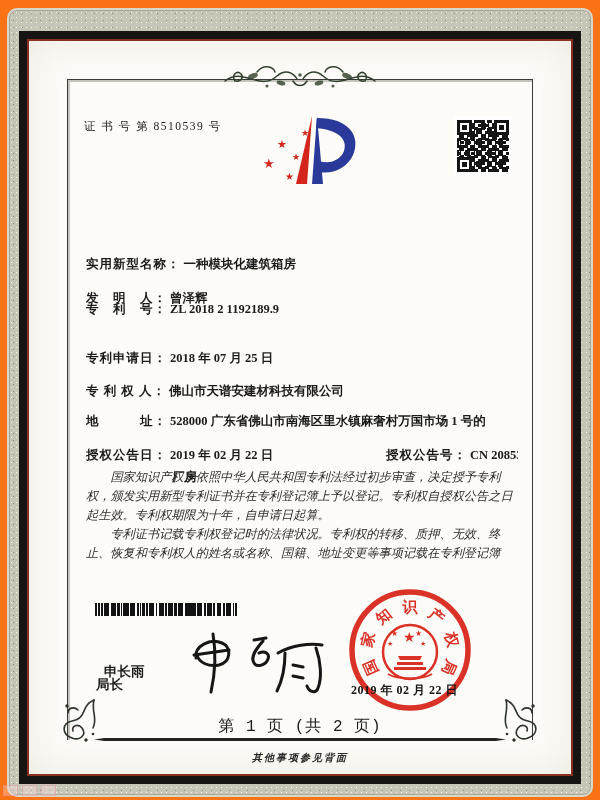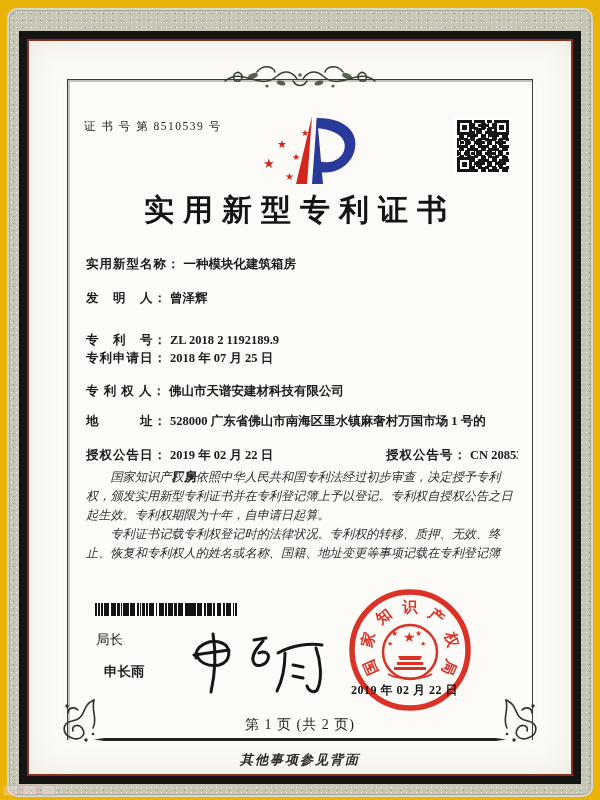--- a/index.html
+++ b/index.html
@@ -1,17 +1,17 @@
 <!DOCTYPE html>
 <html><head>
 <meta charset="utf-8">
 <style>
   html,body{margin:0;padding:0;background:#e9e7dc;}
   .canvas{position:relative;width:600px;height:800px;overflow:hidden;
-    background:#eab308;
+    background:#f97316;
     font-family:"Liberation Serif","DejaVu Serif",serif;color:#1c1c1c;}
   .canvas *{box-sizing:border-box;}
   
   .lace{position:absolute;left:9px;top:10px;right:9px;bottom:5px;
     background-color:#c7c5b6;
     background-image:radial-gradient(circle 1.3px,#f3f1e6 55%,rgba(0,0,0,0) 60%),
                      radial-gradient(circle 1px,#8f8d7e 50%,rgba(0,0,0,0) 55%);
     background-size:5px 5px,9px 7px;
     border-radius:8px;
     box-shadow:0 0 0 2px #d9d7c9, inset 0 0 0 1px #a9a798;}
@@ -43,28 +43,28 @@
   .addr2{position:absolute;left:172px;width:200px;font-size:12.5px;font-weight:600;margin-top:39px;}
   .pair2{position:absolute;left:300px;top:0;}
   .paras{left:86px;top:468px;width:430px;height:92px;overflow:hidden;
     font-size:12.2px;font-style:italic;line-height:19px;color:#2d2d2d;}
   .paras p{margin:0;text-indent:2em;font-weight:500;}
   .barcode{left:95px;top:603px;width:142px;height:13px;background:#fff;
     background-image:
       repeating-linear-gradient(90deg,#141414 0 1.6px,rgba(0,0,0,0) 1.6px 3.2px),
       repeating-linear-gradient(90deg,#141414 0 2.4px,rgba(0,0,0,0) 2.4px 9.4px),
       repeating-linear-gradient(90deg,#141414 0 1px,rgba(0,0,0,0) 1px 6.1px);}
-  .director-title{left:96px;top:631px;font-size:13.5px;font-weight:400;}
+  .director-title{left:96px;top:676px;font-size:13.5px;font-weight:700;}
   .director-name{left:96px;top:663px;font-size:13.5px;font-weight:600;padding-left:8px;}
   .seal-date{left:351px;top:682px;width:124px;font-size:12px;font-weight:700;color:#141414;
     letter-spacing:.5px;z-index:6;}
-  .page-no{left:0;right:0;top:716px;text-align:center;font-size:14px;letter-spacing:1px;}
+  .page-no{left:0;right:0;top:716px;text-align:center;font-size:16px;letter-spacing:1px;font-family:Liberation Mono, monospace;}
   .taper-line{left:94px;top:738px;width:412px;height:3px;background:#23231f;
     clip-path:polygon(0 50%,2.5% 0,97.5% 0,100% 50%,97.5% 100%,2.5% 100%);}
-  .back-note{left:0;right:0;top:751px;text-align:center;font-size:13px;font-style:italic;
+  .back-note{left:0;right:0;top:751px;text-align:center;font-size:10px;font-style:italic;
     font-weight:600;color:#2a2a2a;letter-spacing:2px;}
   .wm{left:3px;top:785px;display:flex;gap:4px;opacity:.6;}
   .wm i{display:block;width:15px;height:11px;border:1.5px solid #e8a3ab;background:rgba(255,220,226,.55);}
   svg{display:block;}
 </style>
 </head>
 <body>
 
 <div class="canvas">
 
@@ -109,29 +109,28 @@
   </svg>
 
   <div class="abs qr">
     <div class="qr-noise">
       <div class="finder f-tl"></div>
       <div class="finder f-tr"></div>
       <div class="finder f-bl"></div>
     </div>
   </div>
 
-  <div class="abs title">实用新型专利证书</div>
 
   <div class="row" style="top:256px">
     <span class="flabel">实用新型名称：</span><span class="fvalue">一种模块化建筑箱房</span>
   </div>
   <div class="row" style="top:290px">
     <span class="flabel">发　明　人：</span><span class="fvalue">曾泽辉</span>
   </div>
-  <div class="row" style="top:332px">
+  <div class="row" style="top:301px">
     <span class="flabel">专　利　号：</span><span class="fvalue">ZL 2018 2 1192189.9</span>
   </div>
   <div class="row" style="top:350px">
     <span class="flabel">专利申请日：</span><span class="fvalue">2018 年 07 月 25 日</span>
   </div>
   <div class="row" style="top:383px">
     <span class="flabel">专 利 权 人：</span><span class="fvalue">佛山市天谱安建材科技有限公司</span>
   </div>
   <div class="row" style="top:413px">
     <span class="flabel">地　　　址：</span><span class="fvalue">528000 广东省佛山市南海区里水镇麻奢村万国市场 1 号的</span>

